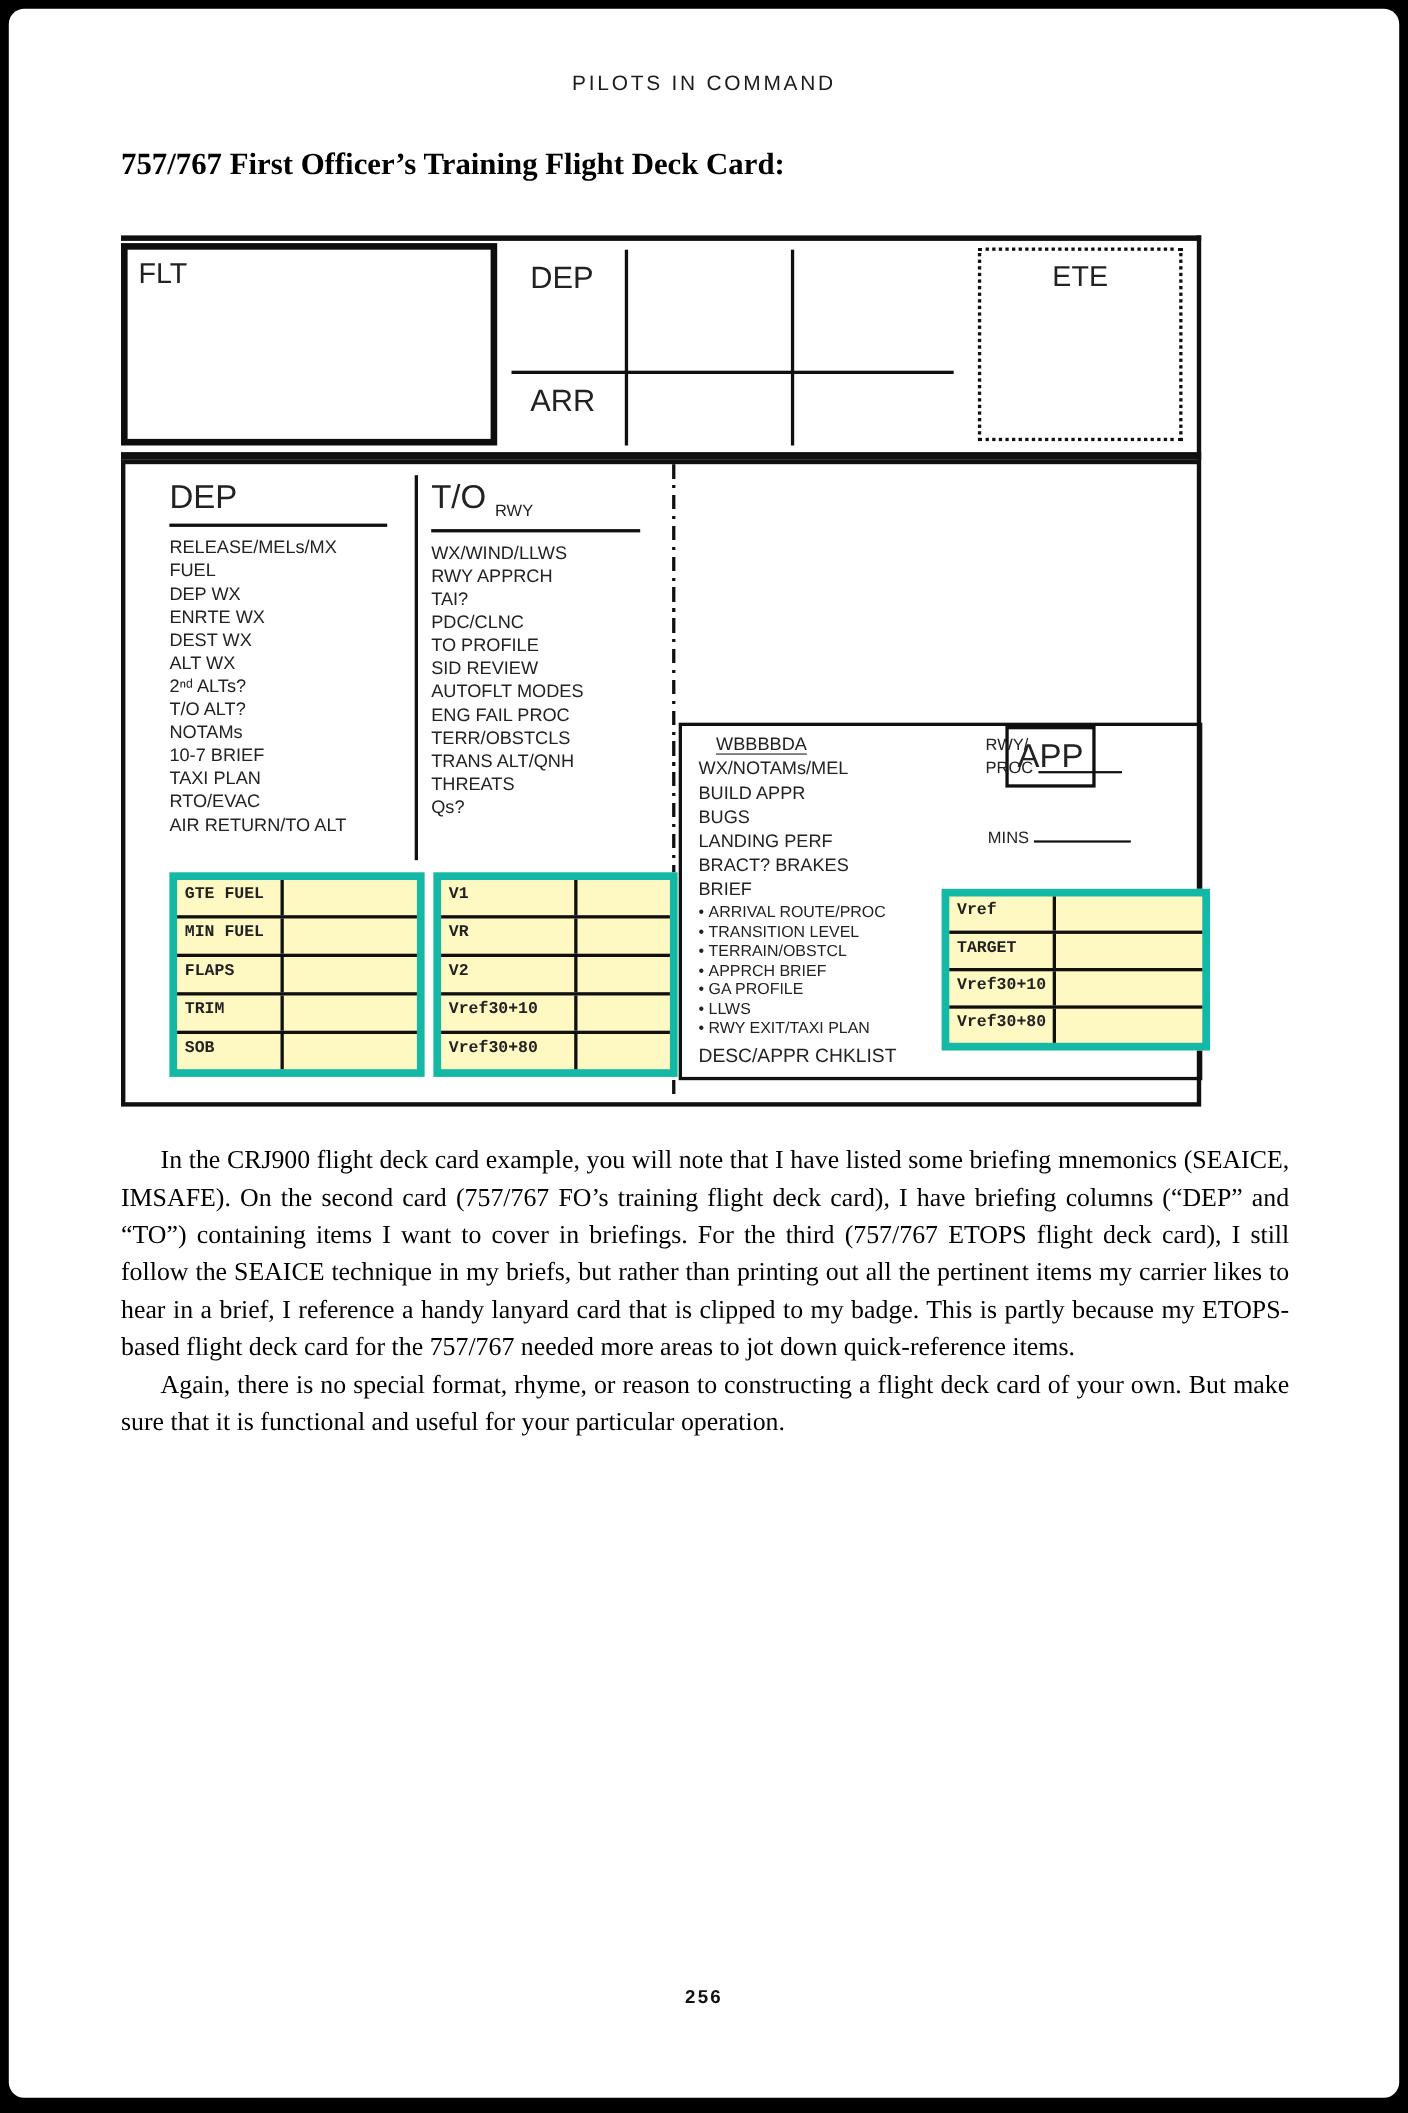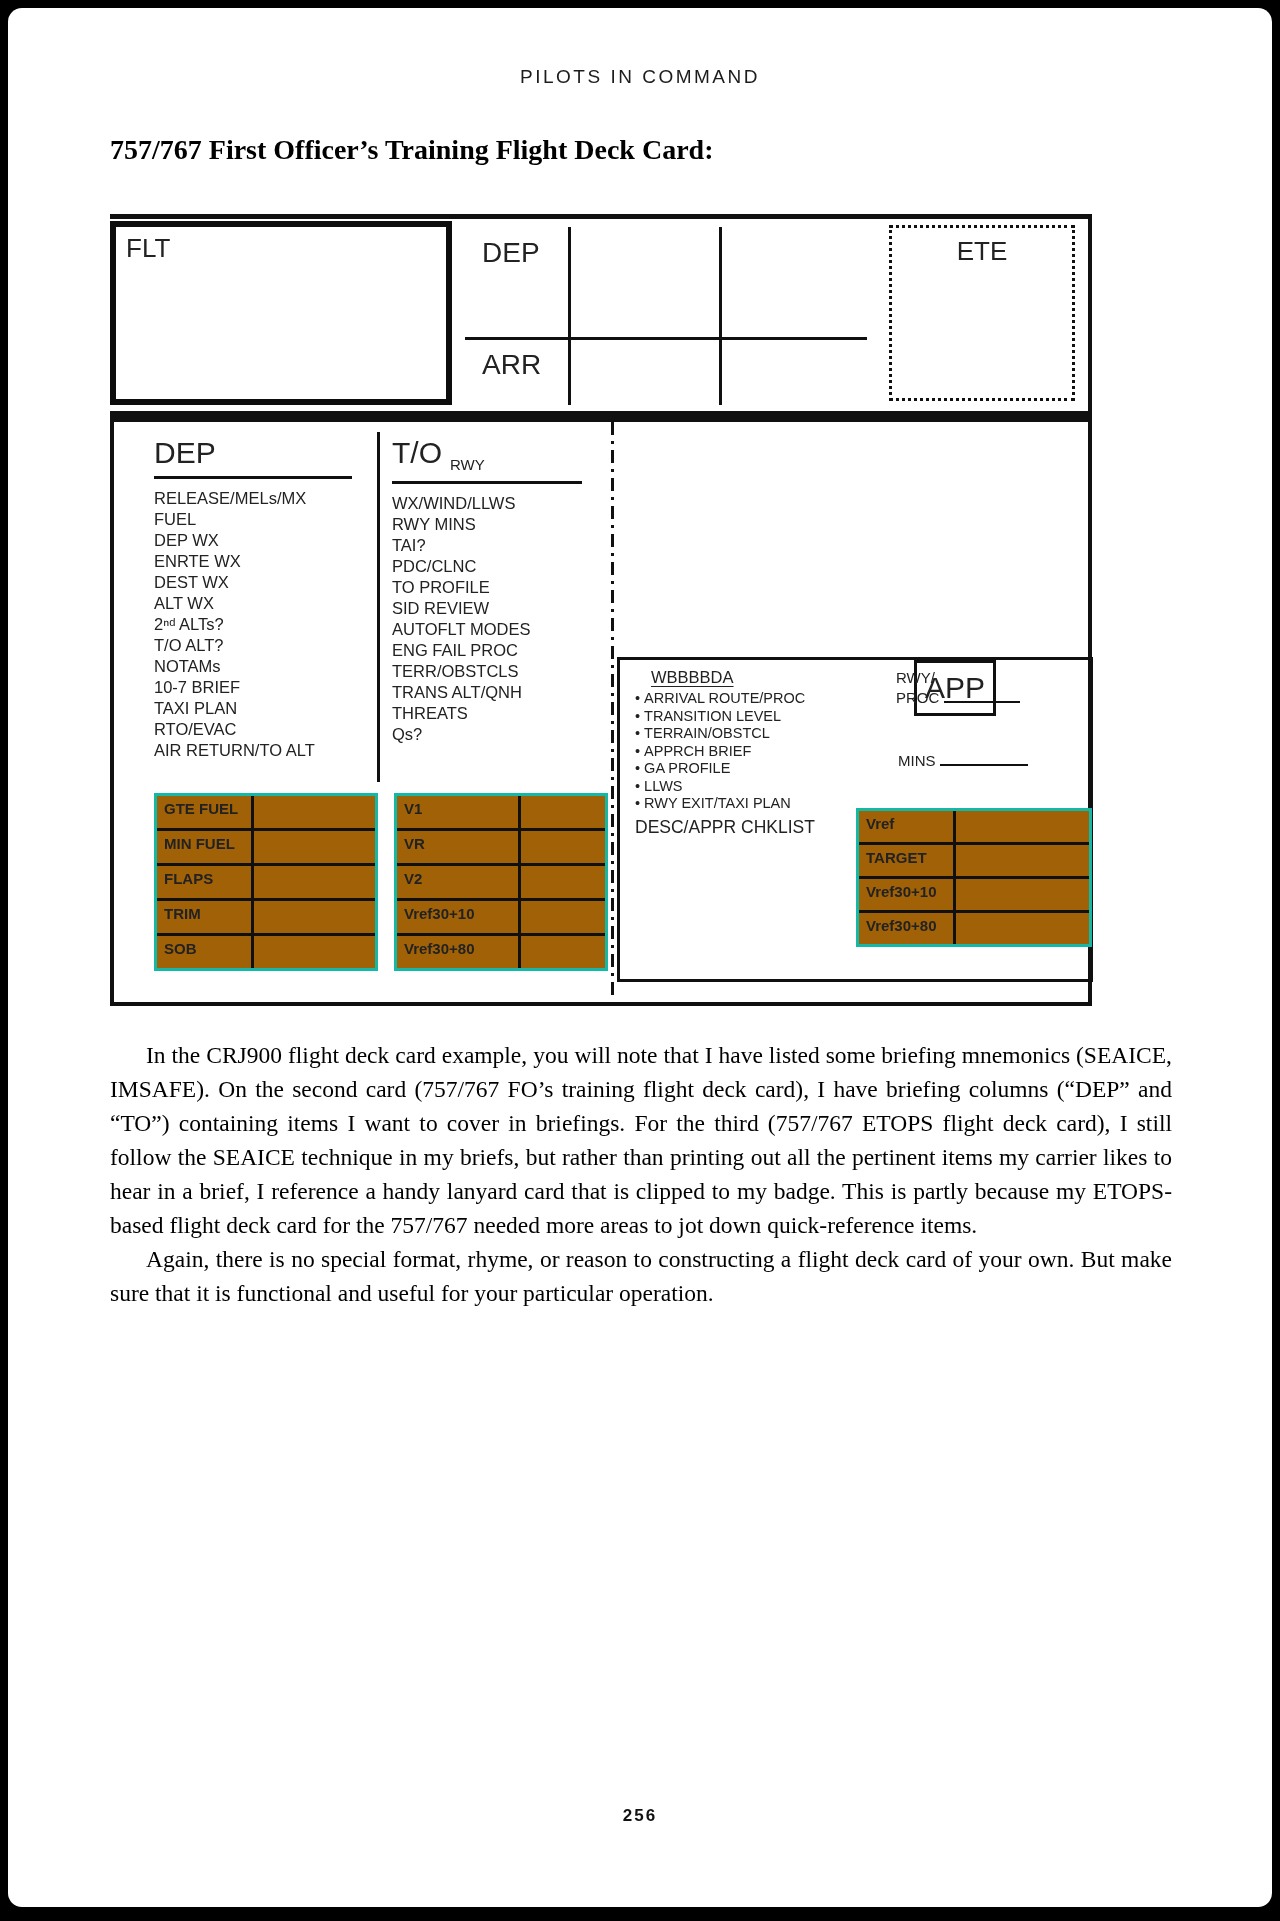--- a/index.html
+++ b/index.html
@@ -68,21 +68,21 @@
   .col-divider{position:absolute;left:263px;top:10px;width:3px;height:350px;}
 
   .dashdot{
     position:absolute;left:497px;top:0;bottom:4px;width:3px;
     background-image:repeating-linear-gradient(180deg,
       #101010 0px,#101010 13px,transparent 13px,transparent 19px,
       #101010 19px,#101010 22px,transparent 22px,transparent 28px);
   }
 
   
-  .mini-table{position:absolute;border:3px solid #14b8a6;box-sizing:content-box;background:#a16207;}
+  .mini-table{position:absolute;border:7px solid #14b8a6;box-sizing:content-box;background:#fef9c3;font-family:Liberation Mono, monospace;}
   .mt-row{display:flex;height:32px;}
   .mt-row + .mt-row{border-top:3px solid #101010;}
   .mt-label{
     box-sizing:border-box;border-right:3px solid #101010;
     font-size:15px;font-weight:bold;color:#222;padding:4px 0 0 7px;
   }
   .mt-value{flex:1;}
   .fuel-table{left:40px;top:371px;width:218px;}
   .fuel-table .mt-label{width:97px;}
   .v-table{left:280px;top:371px;width:208px;}
@@ -169,21 +169,21 @@
       </div>
 
       <div class="col-divider ink"></div>
 
       <div class="to-col">
         <div class="col-header"><span>T/O</span><span class="rwy-sub">RWY</span></div>
         <div class="col-rule"></div>
         <div class="col-items">
 
         <div>WX/WIND/LLWS</div>
-            <div>RWY MINS</div>
+            <div>RWY APPRCH</div>
             <div>TAI?</div>
             <div>PDC/CLNC</div>
             <div>TO PROFILE</div>
             <div>SID REVIEW</div>
             <div>AUTOFLT MODES</div>
             <div>ENG FAIL PROC</div>
             <div>TERR/OBSTCLS</div>
             <div>TRANS ALT/QNH</div>
             <div>THREATS</div>
             <div>Qs?</div>
@@ -244,20 +244,29 @@
 
           <div class="mt-row">
             <div class="mt-label">Vref30+80</div>
             <div class="mt-value"></div>
           </div>
         </div>
 
       <div class="app-box">
         <div class="app-list">
           <div class="app-mnemonic">WBBBBDA</div>
+          <div>
+
+          <div>WX/NOTAMs/MEL</div>
+              <div>BUILD APPR</div>
+              <div>BUGS</div>
+              <div>LANDING PERF</div>
+              <div>BRACT? BRAKES</div>
+              <div>BRIEF</div>
+            </div>
           <div class="app-bullets">
 
           <div class="app-bullet">ARRIVAL ROUTE/PROC</div>
               <div class="app-bullet">TRANSITION LEVEL</div>
               <div class="app-bullet">TERRAIN/OBSTCL</div>
               <div class="app-bullet">APPRCH BRIEF</div>
               <div class="app-bullet">GA PROFILE</div>
               <div class="app-bullet">LLWS</div>
               <div class="app-bullet">RWY EXIT/TAXI PLAN</div>
             </div>

